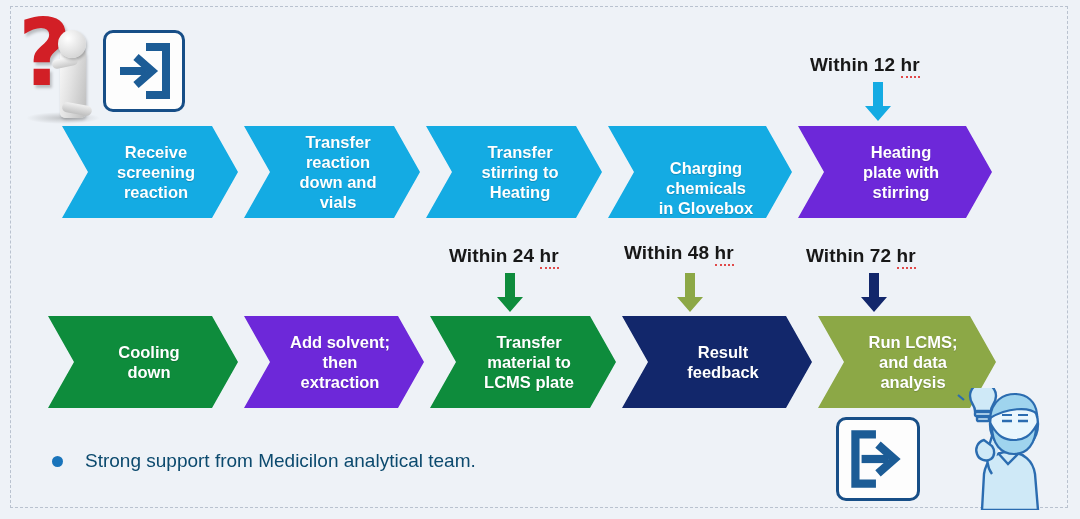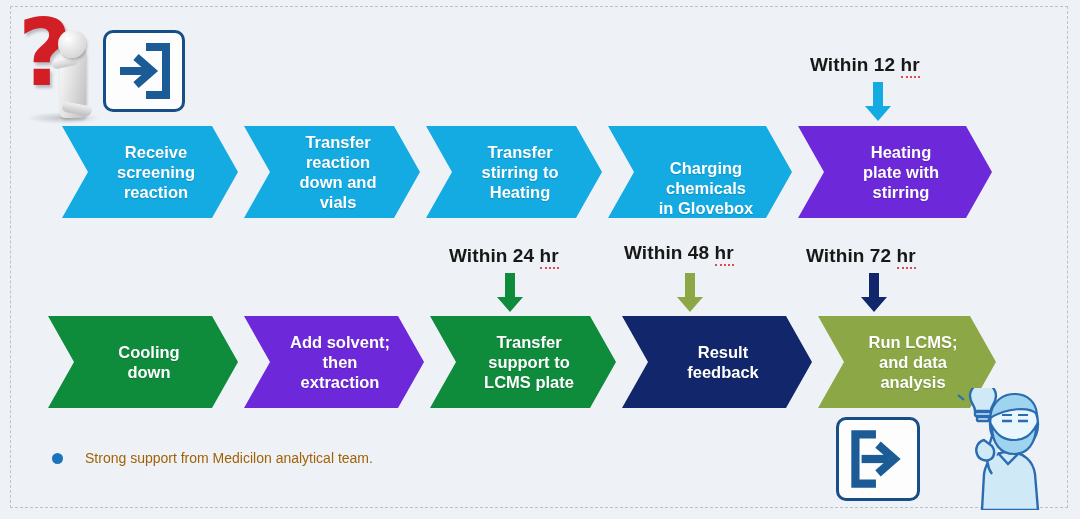--- a/index.html
+++ b/index.html
@@ -111,21 +111,21 @@
   
   #bullet-line{
     position:absolute;left:52px;top:450px;
     display:flex;align-items:center;gap:22px;
   }
   #bullet-line .dot{
     width:11px;height:11px;border-radius:50%;
     background:#1974bb;display:block;flex:none;
   }
   #bullet-line .txt{
-    font-size:14px;color:#a16207;white-space:nowrap;
+    font-size:19px;color:#0c4a6e;white-space:nowrap;
   }
 
   
   #idea-person{position:absolute;left:948px;top:388px;width:120px;height:122px;}
 </style>
 </head>
 <body>
 
 <div id="stage">
 
@@ -225,21 +225,21 @@
       <div class="chev" style="width: 180px; background: #6d28d9;">
         <div>
           <div>Add solvent;</div>
           <div>then</div>
           <div>extraction</div>
         </div>
       </div>
       <div class="chev" style="width: 186px; background: rgb(14, 140, 60);">
         <div>
           <div>Transfer</div>
-          <div>support to</div>
+          <div>material to</div>
           <div>LCMS plate</div>
         </div>
       </div>
       <div class="chev" style="width: 190px; background: rgb(18, 39, 107);">
         <div>
           <div>Result</div>
           <div>feedback</div>
         </div>
       </div>
       <div class="chev" style="width: 178px; background: rgb(140, 168, 70);">

